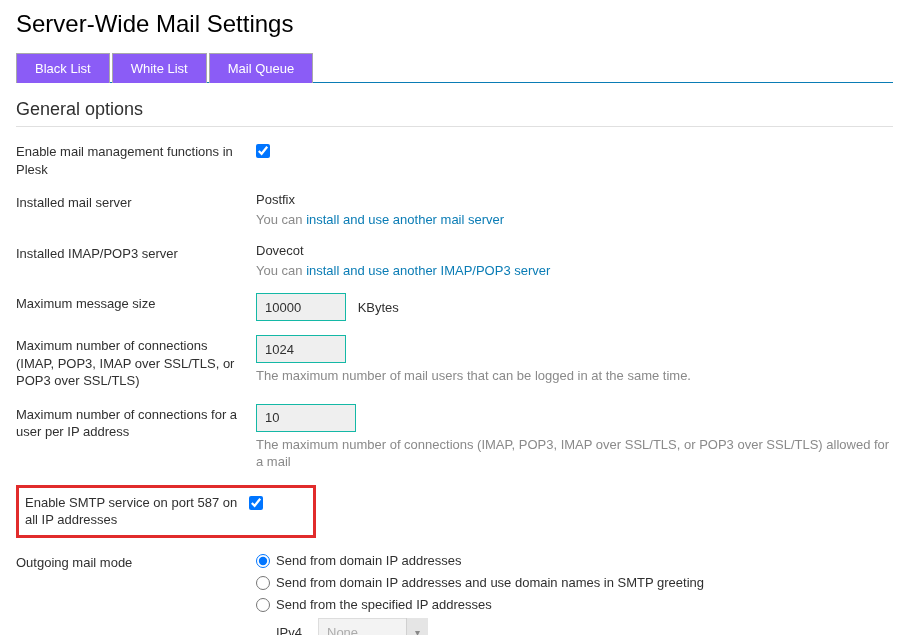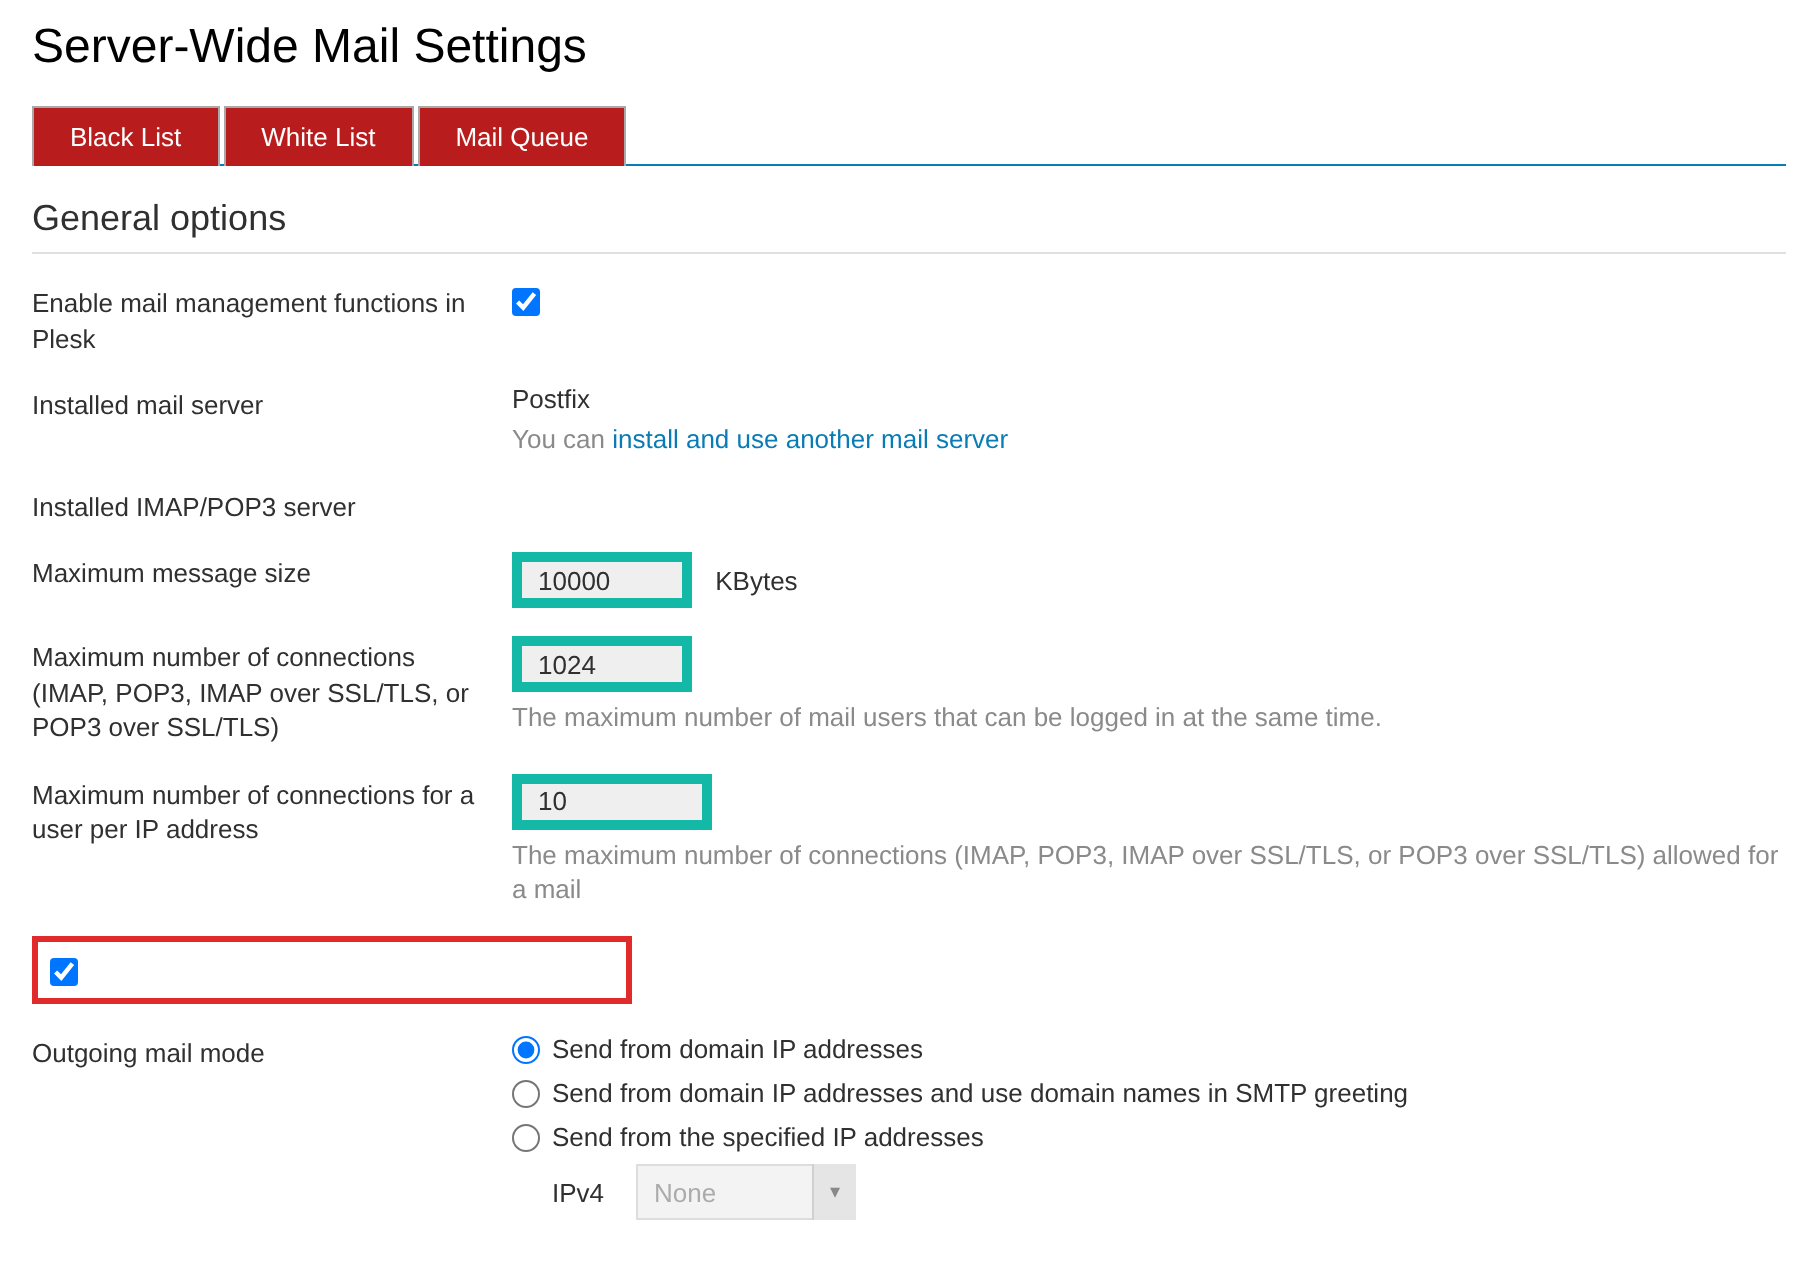--- a/index.html
+++ b/index.html
@@ -17,21 +17,21 @@
       color: #000000;
       margin-bottom: 14px;
     }
     .tabs {
       display: flex;
       border-bottom: 1px solid #0a7cb5;
       margin-bottom: 16px;
     }
     .tab {
       padding: 7px 18px;
-      background: #b91c1c;
+      background: #8b5cf6;
       color: #fff;
       font-size: 13px;
       cursor: pointer;
       margin-right: 2px;
       border: 1px solid #a9a9a9;
       border-bottom: none;
       position: relative;
       top: 1px;
     }
     .tab.active {
@@ -76,21 +76,21 @@
     .hint-inline {
       color: #8a8a8a;
     }
     a.link {
       color: #0a7cb5;
       text-decoration: none;
       text-align: right;
     }
     input[type="text"] {
       background: #efefef;
-      border: 5px solid #14b8a6;
+      border: 1px solid #14b8a6;
       padding: 4px 8px;
       font-size: 13px;
       height: 28px;
       color: #303030;
     }
     .unit { margin-left: 8px; color: #303030; }
     input[type="checkbox"], input[type="radio"] {
       width: 14px; height: 14px;
       vertical-align: middle;
       margin-top: 2px;
@@ -161,20 +161,26 @@
   <div class="form-control">
     <div>Postfix</div>
     <div class="hint">
       <span class="hint-inline">You can </span><a class="link" href="#">install and use another mail server</a>
     </div>
   </div>
 </div>
 
 <div class="form-row">
   <div class="form-label">Installed IMAP/POP3 server</div>
+  <div class="form-control">
+    <div>Dovecot</div>
+    <div class="hint">
+      <span class="hint-inline">You can </span><a class="link" href="#">install and use another IMAP/POP3 server</a>
+    </div>
+  </div>
 </div>
 
 <div class="form-row">
   <div class="form-label">Maximum message size</div>
   <div class="form-control">
     <input type="text" style="width: 90px;" value="10000">
     <span class="unit">KBytes</span>
   </div>
 </div>
 
@@ -189,20 +195,21 @@
 <div class="form-row">
   <div class="form-label">Maximum number of connections for a user per IP address</div>
   <div class="form-control">
     <input type="text" style="width: 100px;" value="10">
     <div class="hint">The maximum number of connections (IMAP, POP3, IMAP over SSL/TLS, or POP3 over SSL/TLS) allowed for a mail</div>
   </div>
 </div>
 
 <div class="form-row" style="margin-bottom:14px;">
   <div class="highlight-box">
+    <div class="form-label">Enable SMTP service on port 587 on all IP addresses</div>
     <div>
       <input type="checkbox" checked="" style="">
     </div>
   </div>
 </div>
 
 <div class="form-row">
   <div class="form-label">Outgoing mail mode</div>
   <div class="form-control radio-group">
     <label>

